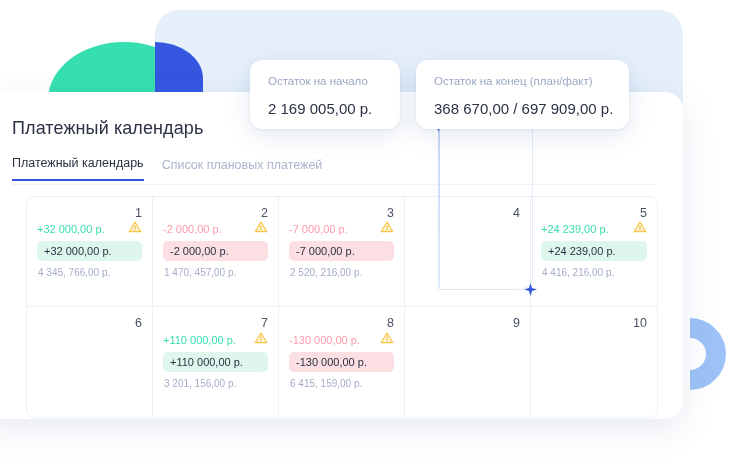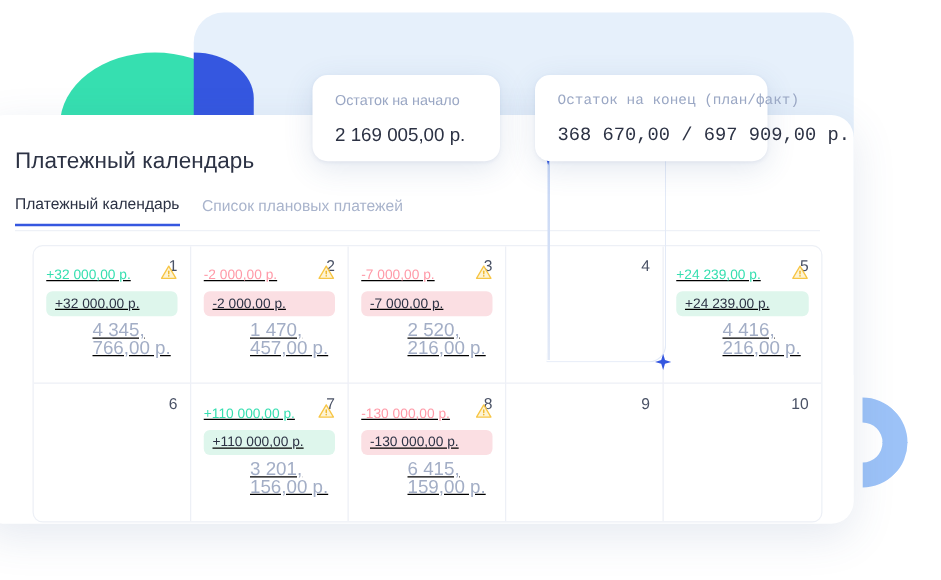--- a/index.html
+++ b/index.html
@@ -83,21 +83,21 @@
   
   .tip-card {
     position: absolute;
     background: #ffffff;
     border-radius: 12px;
     box-shadow: 0 6px 24px rgba(60, 90, 150, 0.14), 0 1px 3px rgba(60,90,150,0.08);
     padding: 14px 18px 16px 18px;
     box-sizing: border-box;
   }
   #tip-start { left: 250px; top: 60px; width: 150px; height: 69px; }
-  #tip-end   { left: 428px; top: 60px; width: 186px; height: 69px; font-family: Liberation Mono, monospace; }
+  #tip-end   { left: 416px; top: 60px; width: 213px; height: 69px; }
   .tip-label {
     font-size: 11.5px;
     color: #9aa7c4;
     line-height: 14px;
     white-space: nowrap;
   }
   .tip-value {
     font-size: 15px;
     color: #2c3244;
     line-height: 20px;
@@ -218,22 +218,21 @@
   .day-num {
     text-align: right;
     font-size: 12.5px;
     color: #4a5266;
     line-height: 16px;
   }
   .entries {
     position: absolute;
     left: 10px;
     right: 10px;
-    bottom: 20px;
-    text-decoration: underline;
+    bottom: 26px;
   }
   .row-amount {
     display: flex;
     align-items: center;
     justify-content: space-between;
     font-size: 11px;
     line-height: 14px;
     margin-bottom: 4px;
   }
   .amt-plan.pos { color: #36dfb0; }
@@ -244,25 +243,24 @@
     line-height: 14px;
     color: #2c3244;
     border-radius: 5px;
     padding: 3px 7px;
     margin-bottom: 5px;
     display: block;
   }
   .pill.pos { background: #def6ec; }
   .pill.neg { background: #fbdfe3; }
   .balance {
-    font-size: 15px;
+    font-size: 10px;
     line-height: 14px;
     color: #a3aec6;
     padding-left: 1px;
-    margin-left: 36px;
   }
 </style>
 </head>
 <body>
 
 <div id="stage">
 
   <div class="bg-panel"></div>
   <div class="logo-petal-left"></div>
   <div class="logo-petal-mid"></div>

